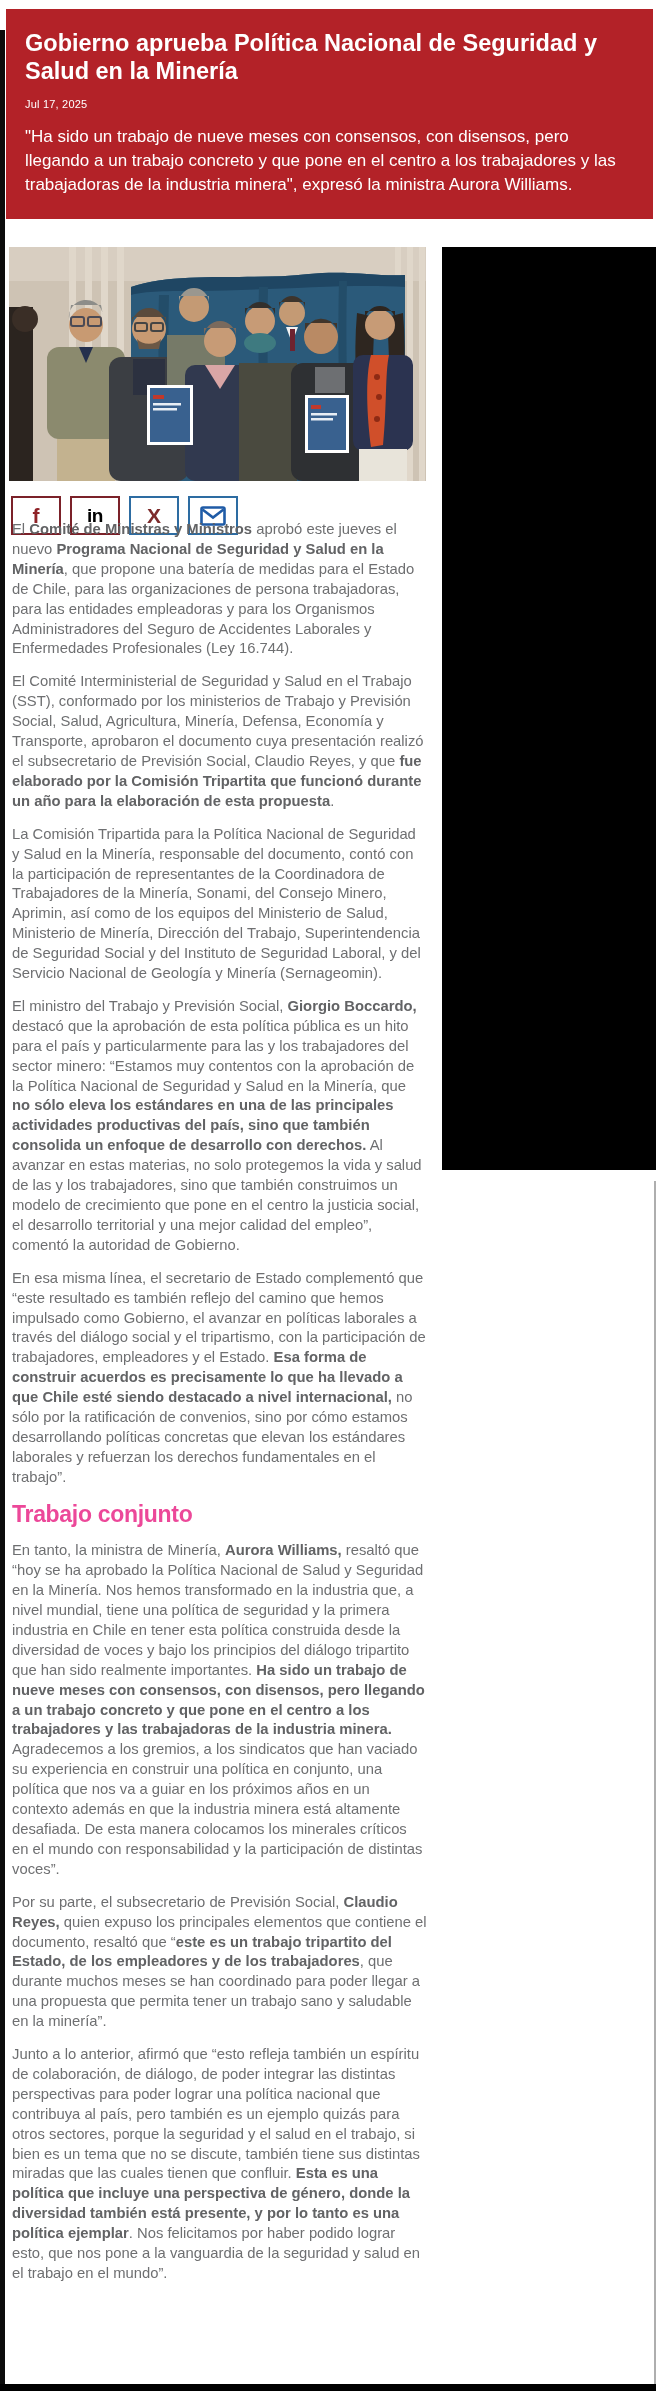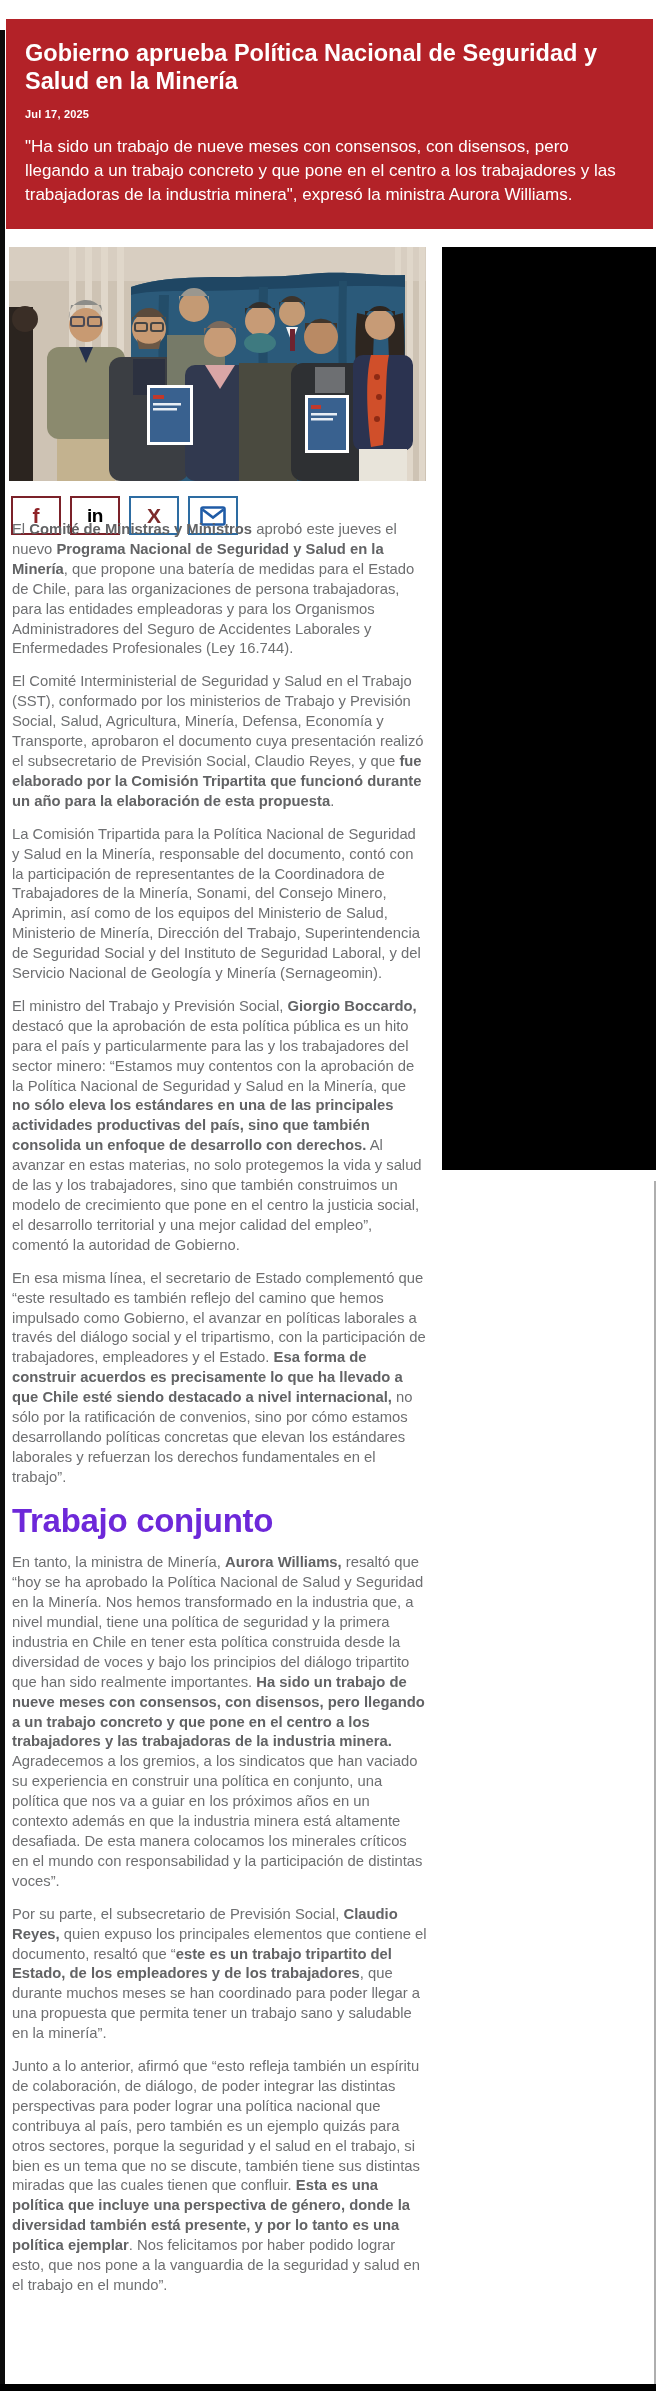--- a/index.html
+++ b/index.html
@@ -3,42 +3,42 @@
 <meta charset="utf-8">
 <style>
   html,body{margin:0;padding:0;background:#ffffff;}
   body{font-family:"Liberation Sans",sans-serif;}
   .page{position:relative;width:656px;height:2391px;background:#ffffff;overflow:hidden;}
 
   .left-line{position:absolute;left:0;top:30px;width:5px;height:2361px;background:#0c0c0c;}
   .right-line{position:absolute;left:654px;top:1181px;width:2px;height:1203px;background:#aeaeae;}
   .bottom-bar{position:absolute;left:0;top:2384px;width:656px;height:7px;background:#000000;}
 
-  .banner{position:absolute;left:6px;top:19px;width:647px;box-sizing:border-box;
+  .banner{position:absolute;left:6px;top:9px;width:647px;box-sizing:border-box;
           background:#b32228;color:#ffffff;padding:21px 22px 22px 19px;}
   .banner h1{margin:0;font-size:23.5px;line-height:1.18;font-weight:700;}
-  .banner .date{margin-top:13px;font-size:11px;font-weight:700;letter-spacing:.2px;}
+  .banner .date{margin-top:13px;font-size:11px;font-weight:400;letter-spacing:.2px;}
   .banner .lede{margin:15px 0 0;font-size:17px;line-height:1.4;font-weight:400;max-width:596px;}
 
   .photo{position:absolute;left:9px;top:247px;width:417px;height:234px;margin:0;overflow:hidden;}
   .photo svg{display:block;width:100%;height:100%;}
 
   .media-black{position:absolute;left:442px;top:247px;width:214px;height:923px;background:#000000;}
 
   .social-row{position:absolute;left:11px;top:496px;display:flex;gap:9px;}
   .share-btn{width:50px;height:39px;border:2px solid #888;box-sizing:border-box;background:#ffffff;
              display:flex;align-items:center;justify-content:center;text-decoration:none;cursor:pointer;}
   .share-btn .g{font-weight:800;font-size:21px;line-height:1;font-family:"Liberation Sans",sans-serif;}
   .share-btn .g.in{font-size:19px;letter-spacing:-.5px;}
 
   .article{position:absolute;left:12px;top:520px;width:415px;color:#6e6f71;
            font-size:14.8px;line-height:19.9px;}
   .article p{margin:0 0 13px 0;}
   .article b{font-weight:700;color:#626365;}
-  .article h2{margin:9px 0 13px 0;font-size:33px;line-height:1.2;color:#6d28d9;
+  .article h2{margin:9px 0 13px 0;font-size:23px;line-height:1.2;color:#ec4899;
               font-weight:800;letter-spacing:-.3px;}
 </style>
 </head>
 <body>
 
 <div class="page">
 
   <div class="left-line"></div>
 
   <header class="banner">

